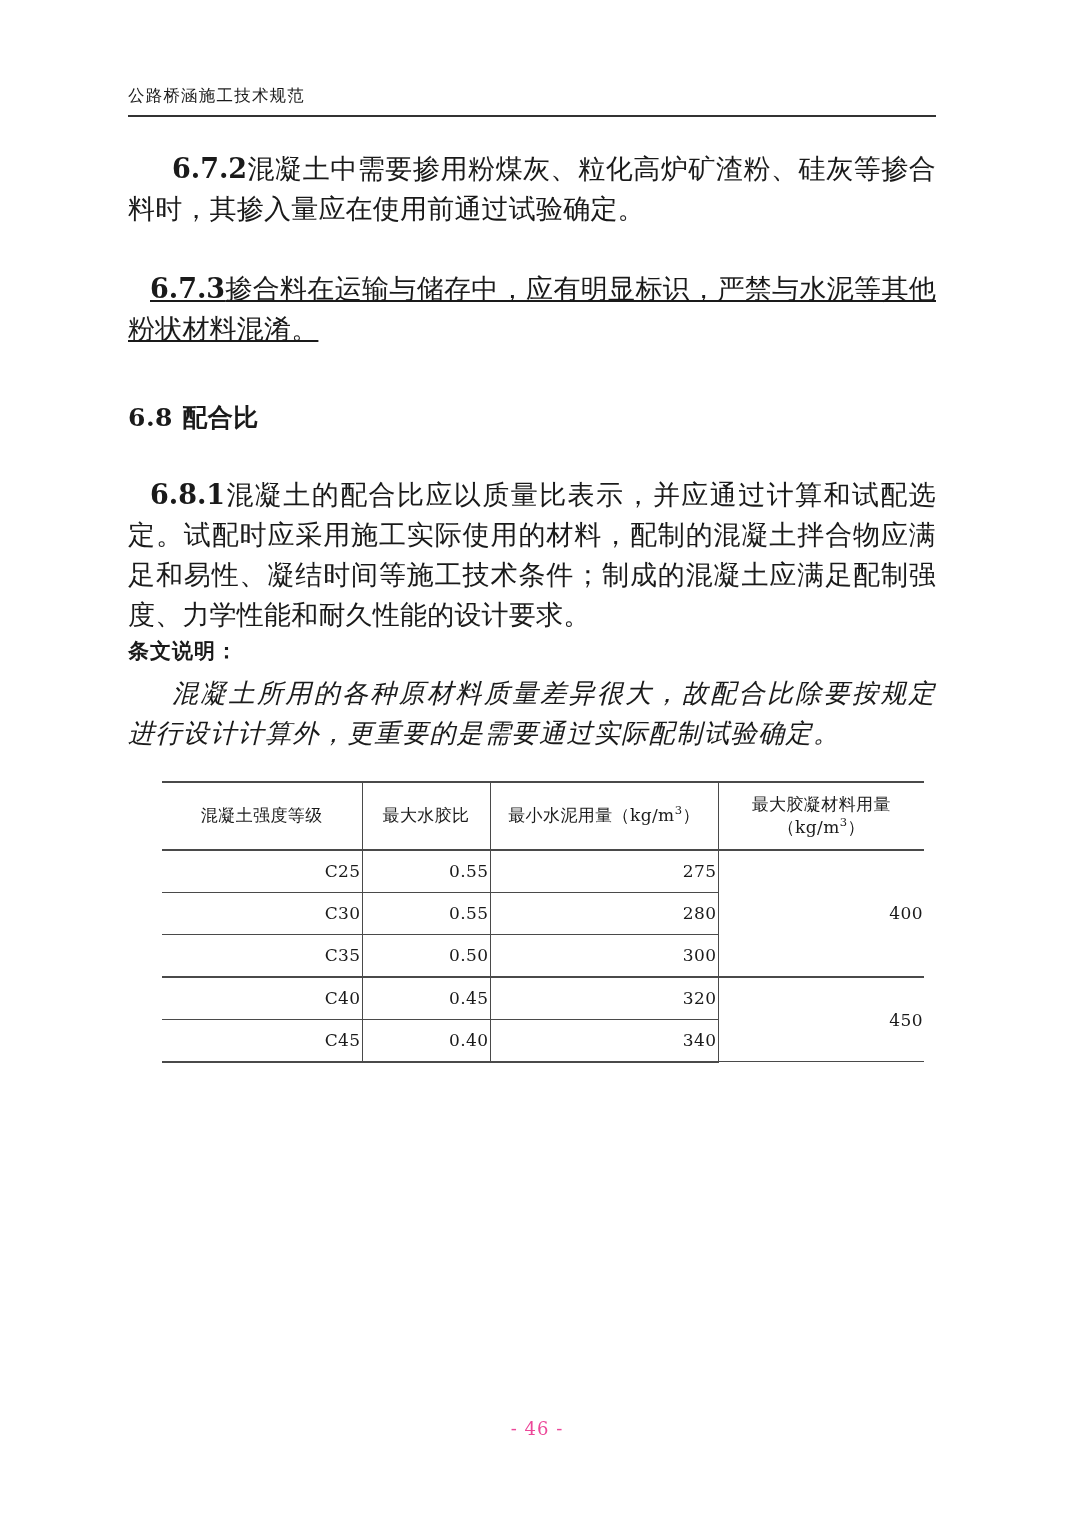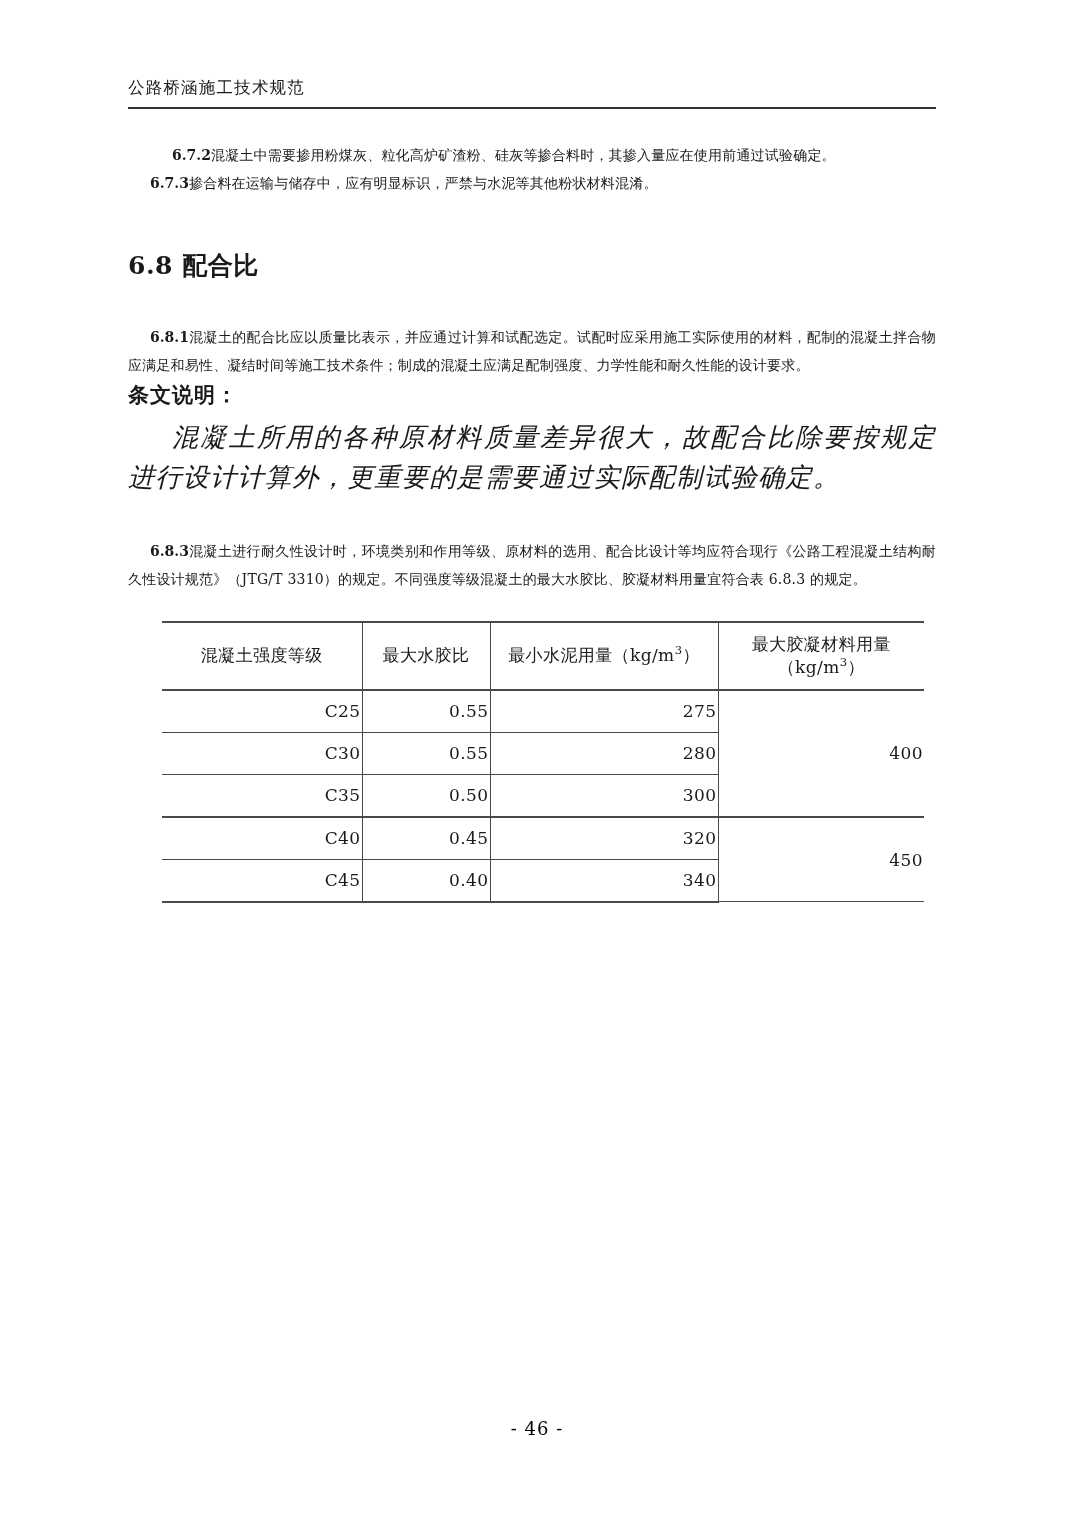--- a/index.html
+++ b/index.html
@@ -15,21 +15,21 @@
     position: relative;
     width: 1074px;
     height: 1520px;
     background: #ffffff;
     overflow: hidden;
     box-sizing: border-box;
   }
   .content {
     position: absolute;
     left: 128px;
-    top: 0;
+    top: 8px;
     width: 808px;
   }
 
   
   .page-header {
     padding-top: 78px;
   }
   .page-header-title {
     font-size: 16.5px;
     letter-spacing: 1.2px;
@@ -39,34 +39,34 @@
   }
   .page-header-rule {
     margin-top: 9px;
     border-top: 2px solid #333;
     width: 100%;
     height: 0;
   }
 
   
   .para {
-    font-size: 14px;
-    line-height: 28px;
+    font-size: 27px;
+    line-height: 40px;
     text-align: justify;
     text-justify: inter-ideograph;
     margin: 0;
     letter-spacing: 0.2px;
   }
   .para .num {
     font-weight: bold;
     font-family: "DejaVu Serif", "Liberation Serif", serif;
     letter-spacing: 0;
   }
   .p-672 { margin-top: 32px; text-indent: 44px; }
-  .p-673 { text-indent: 22px; }
+  .p-673 { margin-top: 40px; text-indent: 22px; text-decoration: underline; }
 
   .heading-68 {
     font-size: 25px;
     font-weight: bold;
     margin-top: 52px;
     line-height: 34px;
     letter-spacing: 0.5px;
   }
 
   .p-681 { margin-top: 40px; text-indent: 22px; }
@@ -148,21 +148,21 @@
 
   
   .page-footer {
     position: absolute;
     left: 0;
     right: 0;
     top: 1418px;
     text-align: center;
     font-size: 18px;
     letter-spacing: 1px;
-    color: #000000;
+    color: #ec4899;
   }
 </style>
 </head>
 <body>
 
 <div id="page">
 
   <div class="content">
 
     <div class="page-header">
@@ -175,21 +175,20 @@
     <p class="para p-673"><span class="num">6.7.3</span><span>掺合料在运输与储存中，应有明显标识，严禁与水泥等其他粉状材料混淆。</span></p>
 
     <h2 class="heading-68">6.8 配合比</h2>
 
     <p class="para p-681"><span class="num">6.8.1</span><span>混凝土的配合比应以质量比表示，并应通过计算和试配选定。试配时应采用施工实际使用的材料，配制的混凝土拌合物应满足和易性、凝结时间等施工技术条件；制成的混凝土应满足配制强度、力学性能和耐久性能的设计要求。</span></p>
 
     <div class="note-label">条文说明：</div>
     <p class="note-body">混凝土所用的各种原材料质量差异很大，故配合比除要按规定进行设计计算外，更重要的是需要通过实际配制试验确定。</p>
 
 
-    <p class="para p-683"><span class="num">6.8.3</span><span>混凝土进行耐久性设计时，环境类别和作用等级、原材料的选用、配合比设计等均应符合现行《公路工程混凝土结构耐久性设计规范》（JTG/T 3310）的规定。不同强度等级混凝土的最大水胶比、胶凝材料用量宜符合表 6.8.3 的规定。</span></p>
 
     <div class="table-wrap">
 
       <table class="spec">
         <colgroup>
           <col class="col-1">
             <col class="col-2">
             <col class="col-3">
             <col class="col-4">
         </colgroup>

